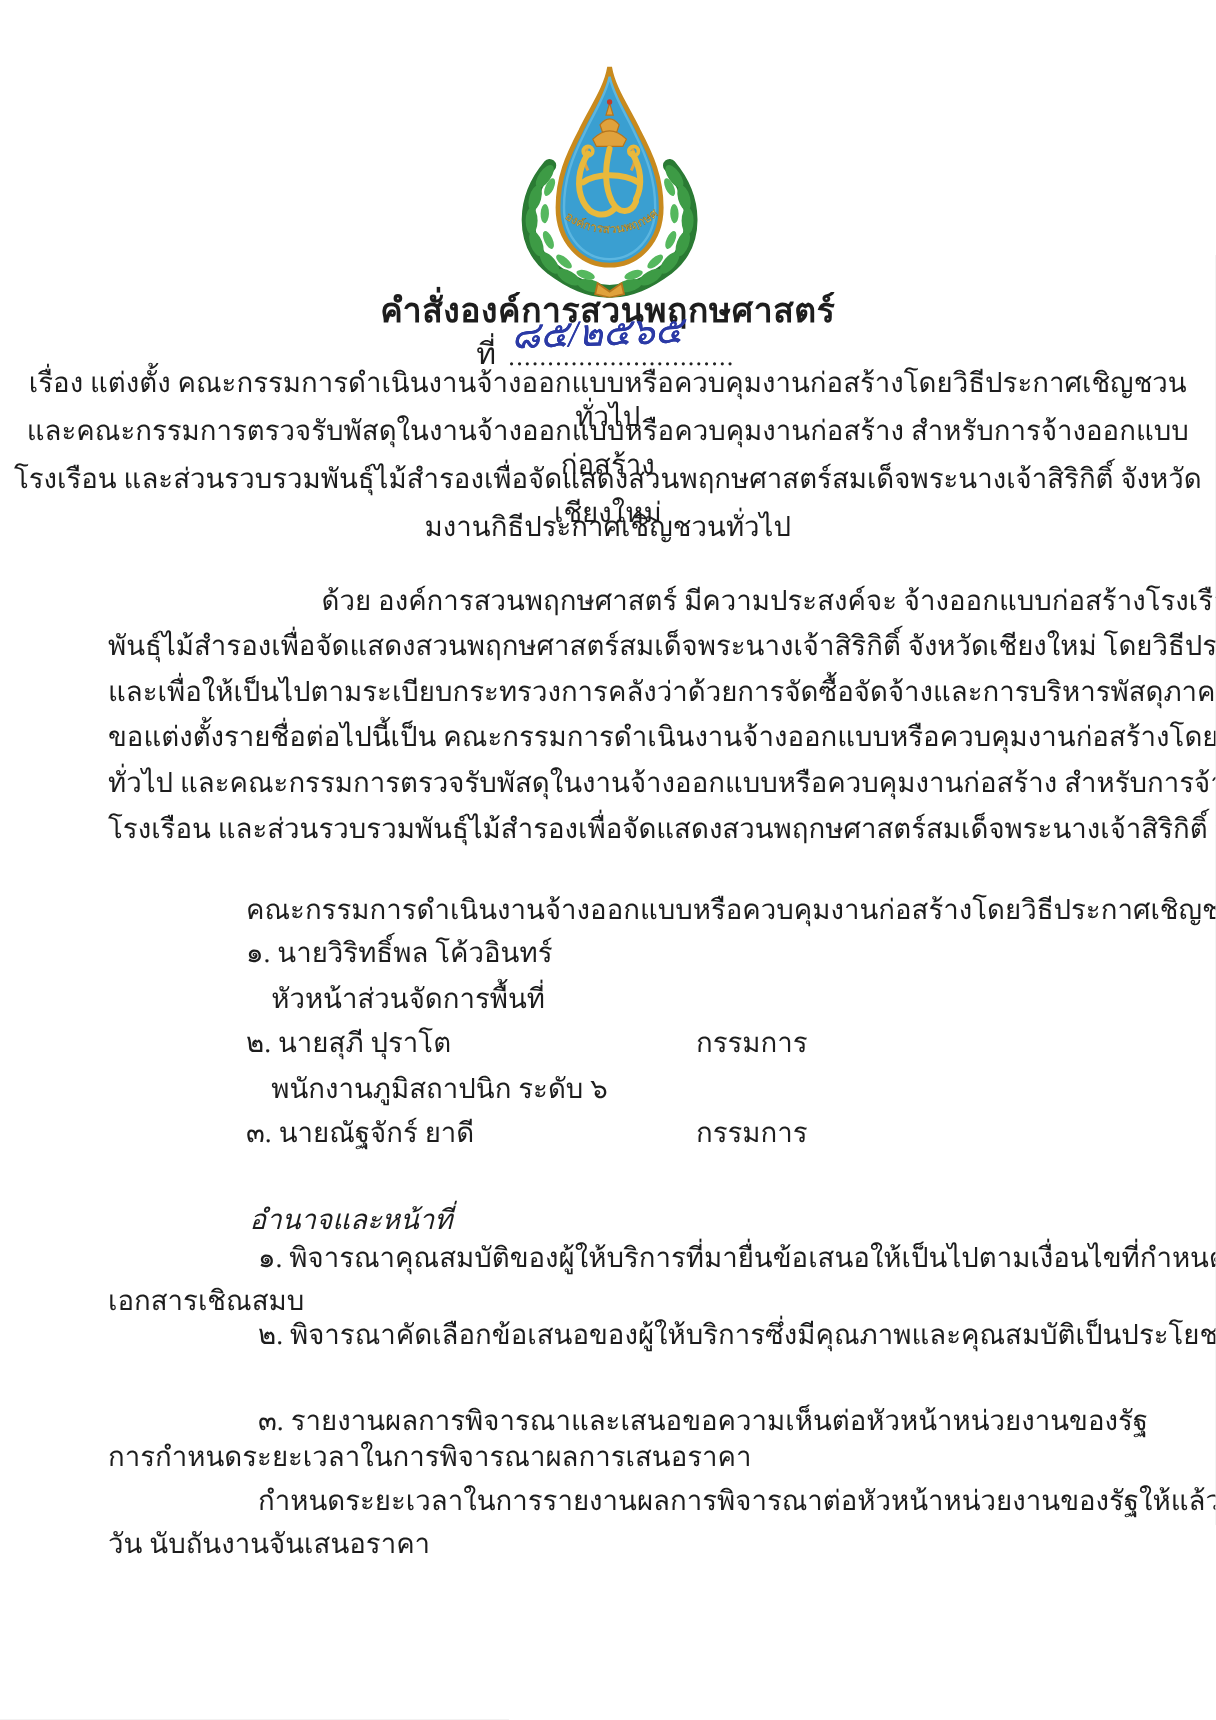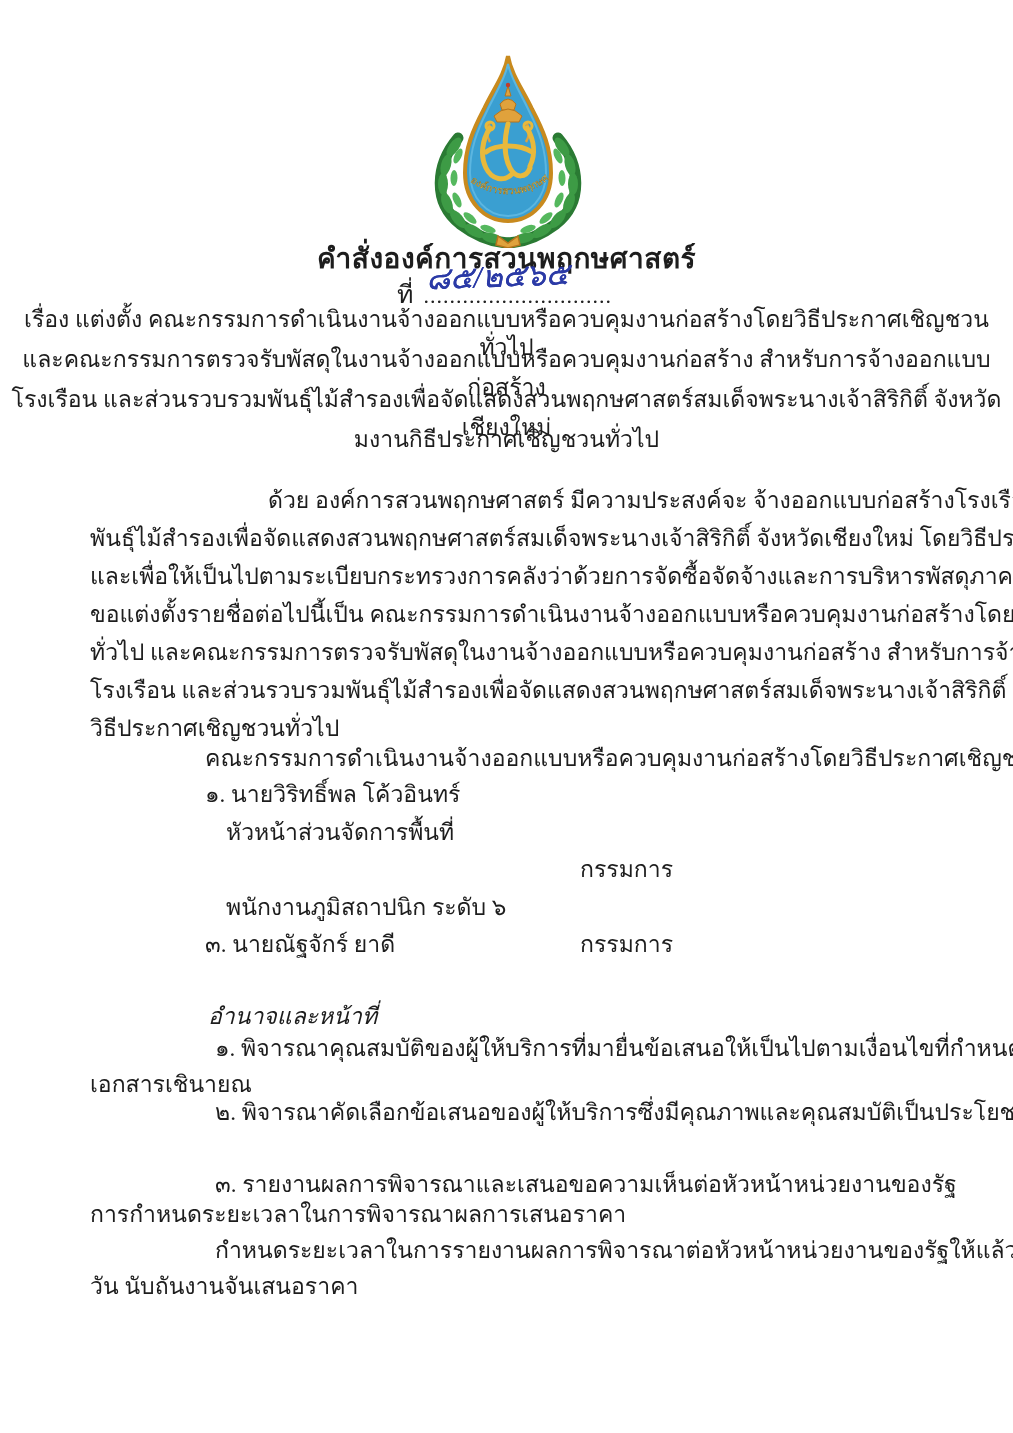--- a/index.html
+++ b/index.html
@@ -149,38 +149,38 @@
     <div class="ln">มงานกิธีประกาศเชิญชวนทั่วไป</div>
   </div>
 
   <div class="abs bodypar">
     <div class="ln indent">ด้วย องค์การสวนพฤกษศาสตร์ มีความประสงค์จะ จ้างออกแบบก่อสร้างโรงเรือน และส่วนรวบรวม</div>
     <div class="ln">พันธุ์ไม้สำรองเพื่อจัดแสดงสวนพฤกษศาสตร์สมเด็จพระนางเจ้าสิริกิติ์ จังหวัดเชียงใหม่ โดยวิธีประกาศเชิญชวนทั่วไป</div>
     <div class="ln">และเพื่อให้เป็นไปตามระเบียบกระทรวงการคลังว่าด้วยการจัดซื้อจัดจ้างและการบริหารพัสดุภาครัฐ พ.ศ. ๒๕๖๐ จึง</div>
     <div class="ln">ขอแต่งตั้งรายชื่อต่อไปนี้เป็น คณะกรรมการดำเนินงานจ้างออกแบบหรือควบคุมงานก่อสร้างโดยวิธีประกาศเชิญชวน</div>
     <div class="ln">ทั่วไป และคณะกรรมการตรวจรับพัสดุในงานจ้างออกแบบหรือควบคุมงานก่อสร้าง สำหรับการจ้างออกแบบก่อสร้าง</div>
     <div class="ln">โรงเรือน และส่วนรวบรวมพันธุ์ไม้สำรองเพื่อจัดแสดงสวนพฤกษศาสตร์สมเด็จพระนางเจ้าสิริกิติ์ จังหวัดเชียงใหม่ โดย</div>
-    <div class="ln">วิธีประกาศเชิญชวนทั่วไป</div>
   </div>
 
   <div class="abs committee-heading line">คณะกรรมการดำเนินงานจ้างออกแบบหรือควบคุมงานก่อสร้างโดยวิธีประกาศเชิญชวนทั่วไป</div>
 
   <div class="abs member-name line" style="top:776px">๑. นายวิริทธิ์พล โค้วอินทร์</div>
   <div class="abs member-pos line" style="top:814px">หัวหน้าส่วนจัดการพื้นที่</div>
 
+  <div class="abs member-name line" style="top:851px">๒. นายสุภี ปุราโต</div>
   <div class="abs member-role line" style="top:851px">กรรมการ</div>
   <div class="abs member-pos line" style="top:889px">พนักงานภูมิสถาปนิก ระดับ ๖</div>
 
   <div class="abs member-name line" style="top:926px">๓. นายณัฐจักร์ ยาดี</div>
   <div class="abs member-role line" style="top:926px">กรรมการ</div>
 
   <div class="abs duties-heading line">อำนาจและหน้าที่</div>
 
   <div class="abs duty indent line" style="top:1030px">๑. พิจารณาคุณสมบัติของผู้ให้บริการที่มายื่นข้อเสนอให้เป็นไปตามเงื่อนไขที่กำหนดในประกาศและ</div>
-  <div class="abs duty line" style="top:1066px">เอกสารเชินายณ</div>
+  <div class="abs duty line" style="top:1066px">เอกสารเชิณสมบ</div>
   <div class="abs duty indent line" style="top:1094px">๒. พิจารณาคัดเลือกข้อเสนอของผู้ให้บริการซึ่งมีคุณภาพและคุณสมบัติเป็นประโยชน์ต่อหน่วยงาน</div>
   <div class="abs duty indent line" style="top:1166px">๓. รายงานผลการพิจารณาและเสนอขอความเห็นต่อหัวหน้าหน่วยงานของรัฐ</div>
 
   <div class="abs timeline-heading line">การกำหนดระยะเวลาในการพิจารณาผลการเสนอราคา</div>
   <div class="abs timeline-l1 line">กำหนดระยะเวลาในการรายงานผลการพิจารณาต่อหัวหน้าหน่วยงานของรัฐให้แล้วเสร็จภายใน ๗</div>
   <div class="abs timeline-l2 line">วัน นับถันงานจันเสนอราคา</div>
 
 </div>
 
 </body></html>

